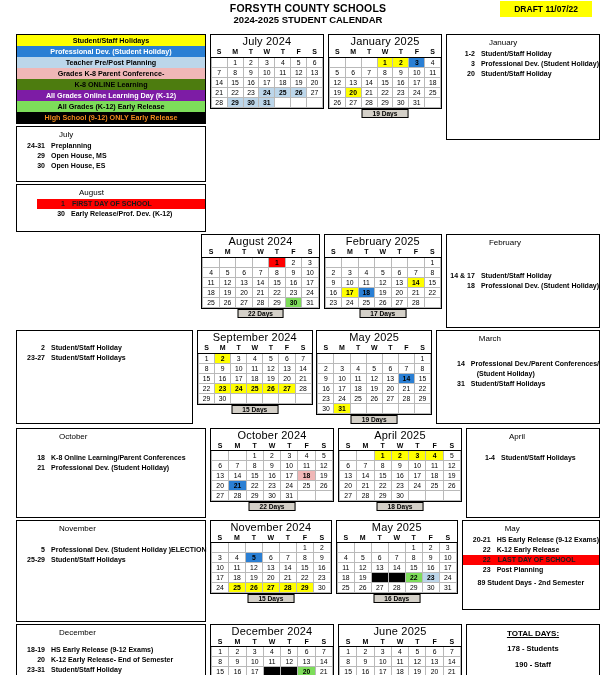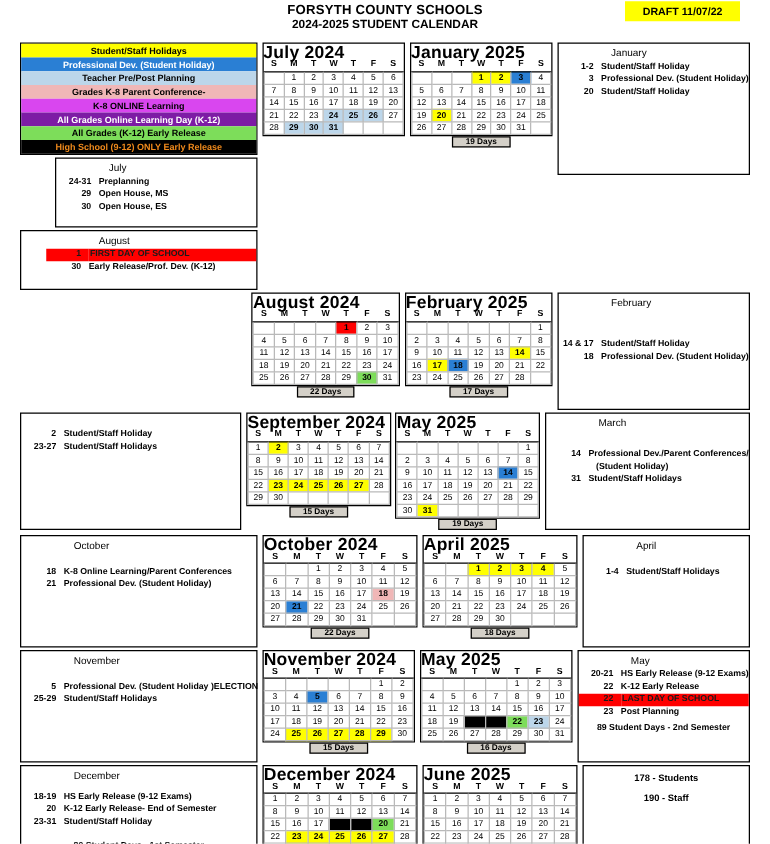--- a/index.html
+++ b/index.html
@@ -56,21 +56,21 @@
   .note-line.hl .note-text { background:#ff0000; color:#1a1a1a; padding-left:1px; }
   .note-line.hl .note-date { background:#ff0000; color:#1a1a1a; }
   .note-sub { padding-left:40px; font-size:7px; font-weight:bold; line-height:10px; }
   .note-foot { font-size:7px; font-weight:bold; text-align:center; line-height:10px; padding-top:3px;}
   .totals-title { text-align:center; font-size:8px; font-weight:bold; text-decoration:underline; line-height:14px; }
   .totals-line { text-align:center; font-size:7.5px; font-weight:bold; line-height:16px; }
 
   
   .cal { position:relative; }
   .cal-title {
-    font-size:14px; font-weight:bold;
+    text-align:center; font-size:11px; font-weight:normal;
     line-height:12px; letter-spacing:.2px;
   }
   table.cal-grid { border-collapse:collapse; width:100%; margin:0 auto; table-layout:fixed; }
   table.cal-grid th {
     font-size:7px; font-weight:bold; height:10px; padding:0;
     border-bottom:1.4px solid #000; text-align:center;
   }
   table.cal-grid td {
     font-size:6.8px; height:10px; padding:0; text-align:center;
     border:0.7px solid #b9b9b9; color:#000;
@@ -107,26 +107,26 @@
 
 <div class="sheet">
 
   <div class="row">
     <div class="col-notes-l">
       <div class="legend" id="legend-host">
           <div class="legend-row" style="background: rgb(255, 255, 0); color: rgb(0, 0, 0);">Student/Staff Holidays</div>
           <div class="legend-row" style="background: rgb(42, 127, 212); color: rgb(255, 255, 255);">Professional Dev. (Student Holiday)</div>
           <div class="legend-row" style="background: rgb(188, 214, 234); color: rgb(0, 0, 0);">Teacher Pre/Post Planning</div>
           <div class="legend-row" style="background: rgb(240, 183, 183); color: rgb(0, 0, 0);">Grades K-8 Parent Conference-</div>
-          <div class="legend-row" style="background: #d946ef; color: rgb(0, 0, 0);">K-8 ONLINE Learning</div>
+          <div class="legend-row" style="background: #4d7c0f; color: rgb(0, 0, 0);">K-8 ONLINE Learning</div>
           <div class="legend-row" style="background: rgb(125, 28, 165); color: rgb(255, 255, 255);">All Grades Online Learning Day (K-12)</div>
           <div class="legend-row" style="background: rgb(125, 221, 90); color: rgb(0, 0, 0);">All Grades (K-12) Early Release</div>
           <div class="legend-row" style="background: rgb(0, 0, 0); color: rgb(240, 138, 28);">High School (9-12) ONLY Early Release</div>
         </div>
-      <div class="box notes" style="margin-top:2px;height:56px;margin-left:28px;">
+      <div class="box notes" style="margin-top:2px;height:56px;">
         <div class="notes-title">July</div>
         <div id="notes-july-lines">
             <div class="note-line">
               <span class="note-date">24-31</span>
               <span class="note-text">Preplanning</span>
             </div>
             <div class="note-line">
               <span class="note-date">29</span>
               <span class="note-text">Open House, MS</span>
             </div>
@@ -828,21 +828,21 @@
               <span class="note-date">1-4</span>
               <span class="note-text">Student/Staff Holidays</span>
             </div>
           </div>
       </div>
     </div>
   </div>
 
   <div class="row">
     <div class="col-notes-l">
-      <div class="box notes" style="height:90px;">
+      <div class="box notes" style="height:102px;">
         <div class="notes-title">November</div>
         <div id="notes-november-lines" style="margin-top:10px;">
             <div class="note-line">
               <span class="note-date">5</span>
               <span class="note-text">Professional Dev. (Student Holiday )ELECTION</span>
             </div>
             <div class="note-line">
               <span class="note-date">25-29</span>
               <span class="note-text">Student/Staff Holidays</span>
             </div>
@@ -1173,19 +1173,20 @@
                 </tr>
               </tbody>
             </table>
           </div>
       </div>
 
     </div>
     <div class="gap"></div>
     <div class="col-notes-r">
       <div class="box notes" style="height:90px;">
+        <div class="totals-title">TOTAL DAYS:</div>
         <div class="totals-line">178 - Students</div>
         <div class="totals-line">190 - Staff</div>
       </div>
     </div>
   </div>
 
 </div>
 
 </body></html>

